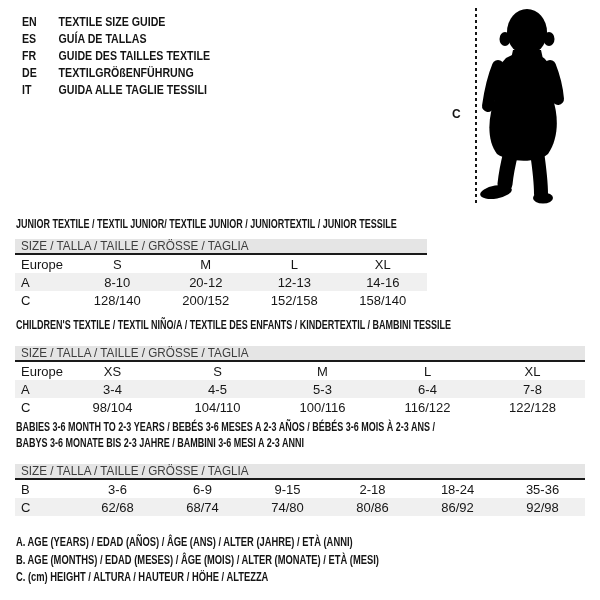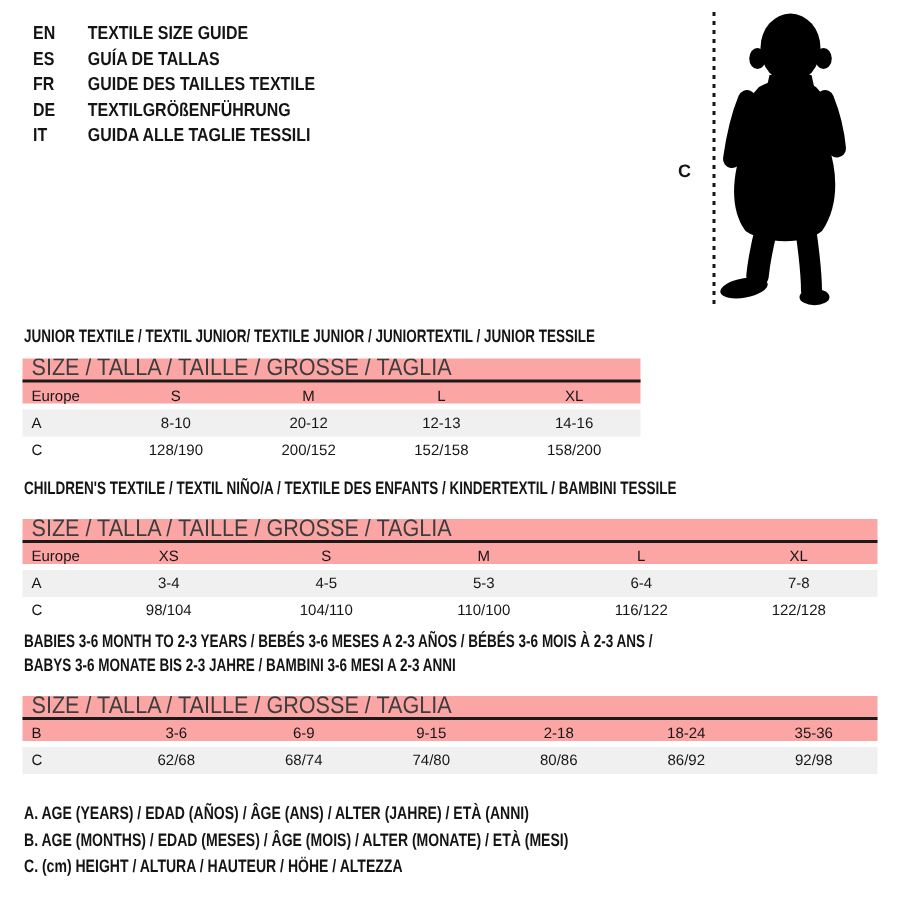--- a/index.html
+++ b/index.html
@@ -22,33 +22,33 @@
   .toddler{left:478px;top:6px;}
 
   
   .sec-title{font-weight:bold;font-size:12px;line-height:15.5px;white-space:nowrap;
     transform:scaleX(.75);transform-origin:0 0;}
   .title-junior{left:16px;top:217px;}
   .title-children{left:16px;top:318px;}
   .title-babies{left:16px;top:420px;}
 
   
-  .size-bar{height:30px;background:#fca5a5;color:#3d3d3d;font-size:16px;line-height:14px;
+  .size-bar{height:14px;background:#e5e5e5;color:#3d3d3d;font-size:13px;line-height:14px;
     padding-left:6px;box-sizing:border-box;white-space:nowrap;overflow:hidden;}
   .size-bar span{display:inline-block;transform:scaleX(.9);transform-origin:0 0;}
   .bar-junior{left:15px;top:239px;width:412px;}
   .bar-children{left:15px;top:346px;width:570px;}
   .bar-babies{left:15px;top:464px;width:570px;}
 
   
   .rows{border-top:2px solid #1a1a1a;}
   .rows-junior{left:15px;top:253px;width:412px;}
   .rows-children{left:15px;top:360px;width:570px;}
   .rows-babies{left:15px;top:478px;width:570px;}
-  .trow{display:flex;height:18px;align-items:center;font-size:10px;color:#161616;}
+  .trow{display:flex;height:18px;align-items:center;font-size:13px;color:#161616;}
   .trow.shaded{background:#f0f0f0;}
   .tlabel{box-sizing:border-box;padding-left:6px;flex:none;}
   .rows-junior .tlabel{width:58px;}
   .rows-children .tlabel{width:45px;}
   .rows-babies .tlabel{width:60px;}
   .tcell{flex:1;text-align:center;}
 
   
   .footnotes{left:16px;top:534px;font-weight:bold;font-size:12px;line-height:17.5px;
     white-space:nowrap;transform:scaleX(.78);transform-origin:0 0;}
@@ -118,24 +118,24 @@
   </div>
   <div class="trow shaded">
     <div class="tlabel">A</div>
     <div class="tcell">8-10</div>
     <div class="tcell">20-12</div>
     <div class="tcell">12-13</div>
     <div class="tcell">14-16</div>
   </div>
   <div class="trow">
     <div class="tlabel">C</div>
-    <div class="tcell">128/190</div>
+    <div class="tcell">128/140</div>
     <div class="tcell">200/152</div>
     <div class="tcell">152/158</div>
-    <div class="tcell">158/200</div>
+    <div class="tcell">158/140</div>
   </div>
 </div>
 
 <div class="abs sec-title title-children">
   <div>CHILDREN'S TEXTILE / TEXTIL NIÑO/A / TEXTILE DES ENFANTS / KINDERTEXTIL / BAMBINI TESSILE</div>
 </div>
 <div class="abs size-bar bar-children">
   <span>SIZE / TALLA / TAILLE / GRÖSSE / TAGLIA</span>
 </div>
 <div class="abs rows rows-children">
@@ -152,21 +152,21 @@
     <div class="tcell">3-4</div>
     <div class="tcell">4-5</div>
     <div class="tcell">5-3</div>
     <div class="tcell">6-4</div>
     <div class="tcell">7-8</div>
   </div>
   <div class="trow">
     <div class="tlabel">C</div>
     <div class="tcell">98/104</div>
     <div class="tcell">104/110</div>
-    <div class="tcell">110/100</div>
+    <div class="tcell">100/116</div>
     <div class="tcell">116/122</div>
     <div class="tcell">122/128</div>
   </div>
 </div>
 
 <div class="abs sec-title title-babies">
   <div>BABIES 3-6 MONTH TO 2-3 YEARS / BEBÉS 3-6 MESES A 2-3 AÑOS / BÉBÉS 3-6 MOIS À 2-3 ANS /</div>
   <div>BABYS 3-6 MONATE BIS 2-3 JAHRE / BAMBINI 3-6 MESI A 2-3 ANNI</div>
 </div>
 <div class="abs size-bar bar-babies">

